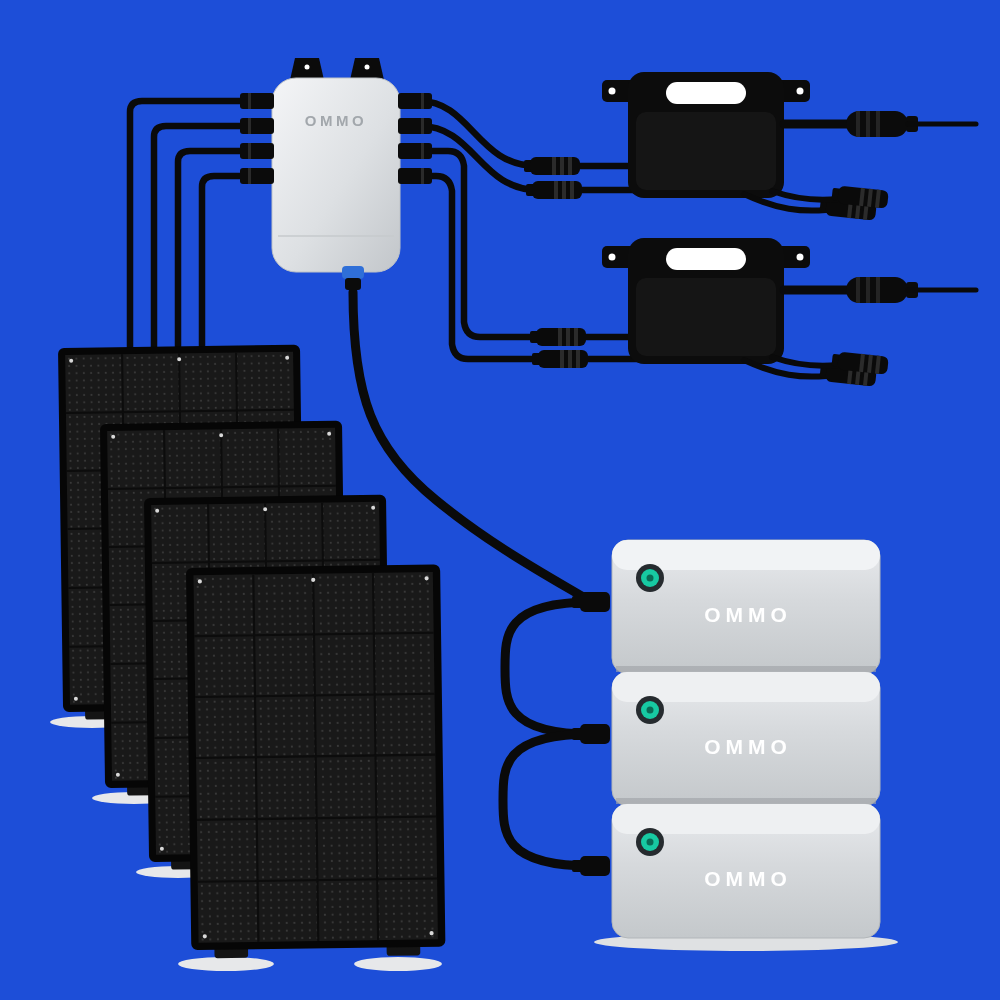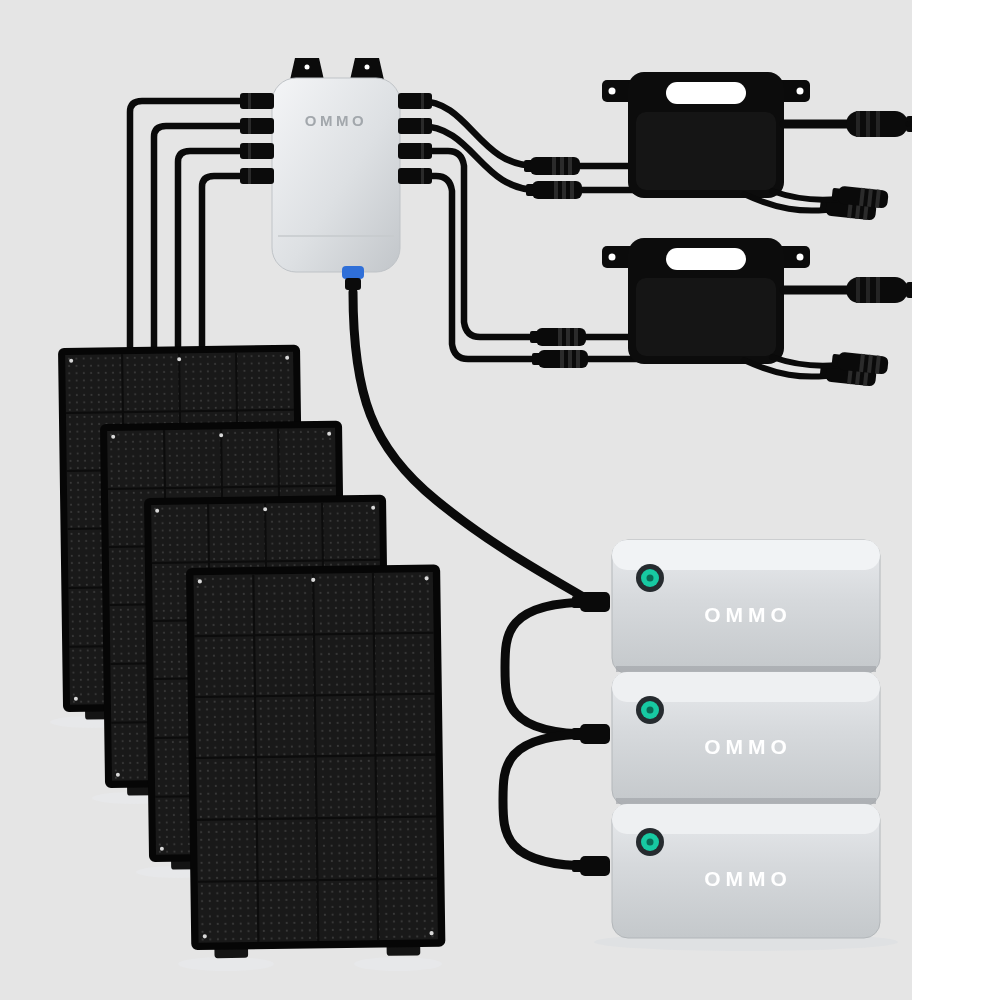--- a/index.html
+++ b/index.html
@@ -1,16 +1,16 @@
 <!DOCTYPE html>
 <html><head>
 <meta charset="utf-8">
 <style>
   html, body { margin: 0; padding: 0; background: #ffffff; }
-  .stage { position: relative; width: 912px; height: 1000px; background: #e5e5e5; overflow: hidden; }
+  .stage { position: relative; width: 1000px; height: 1000px; background: #1d4ed8; overflow: hidden; }
   svg { display: block; }
   text { font-family: "Liberation Sans", "DejaVu Sans", sans-serif; }
 </style>
 </head>
 <body>
 
 <div class="stage">
 <svg width="1000" height="1000" viewBox="0 0 1000 1000" xmlns="http://www.w3.org/2000/svg">
   <defs>
     <linearGradient id="boxGrad" x1="0" y1="0" x2="1" y2="1">

